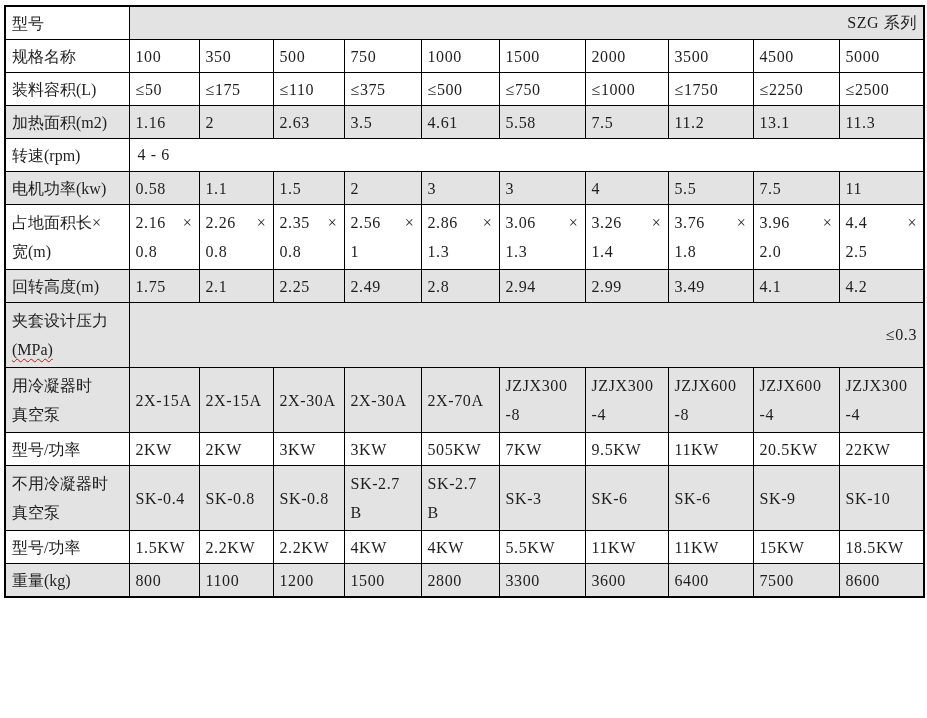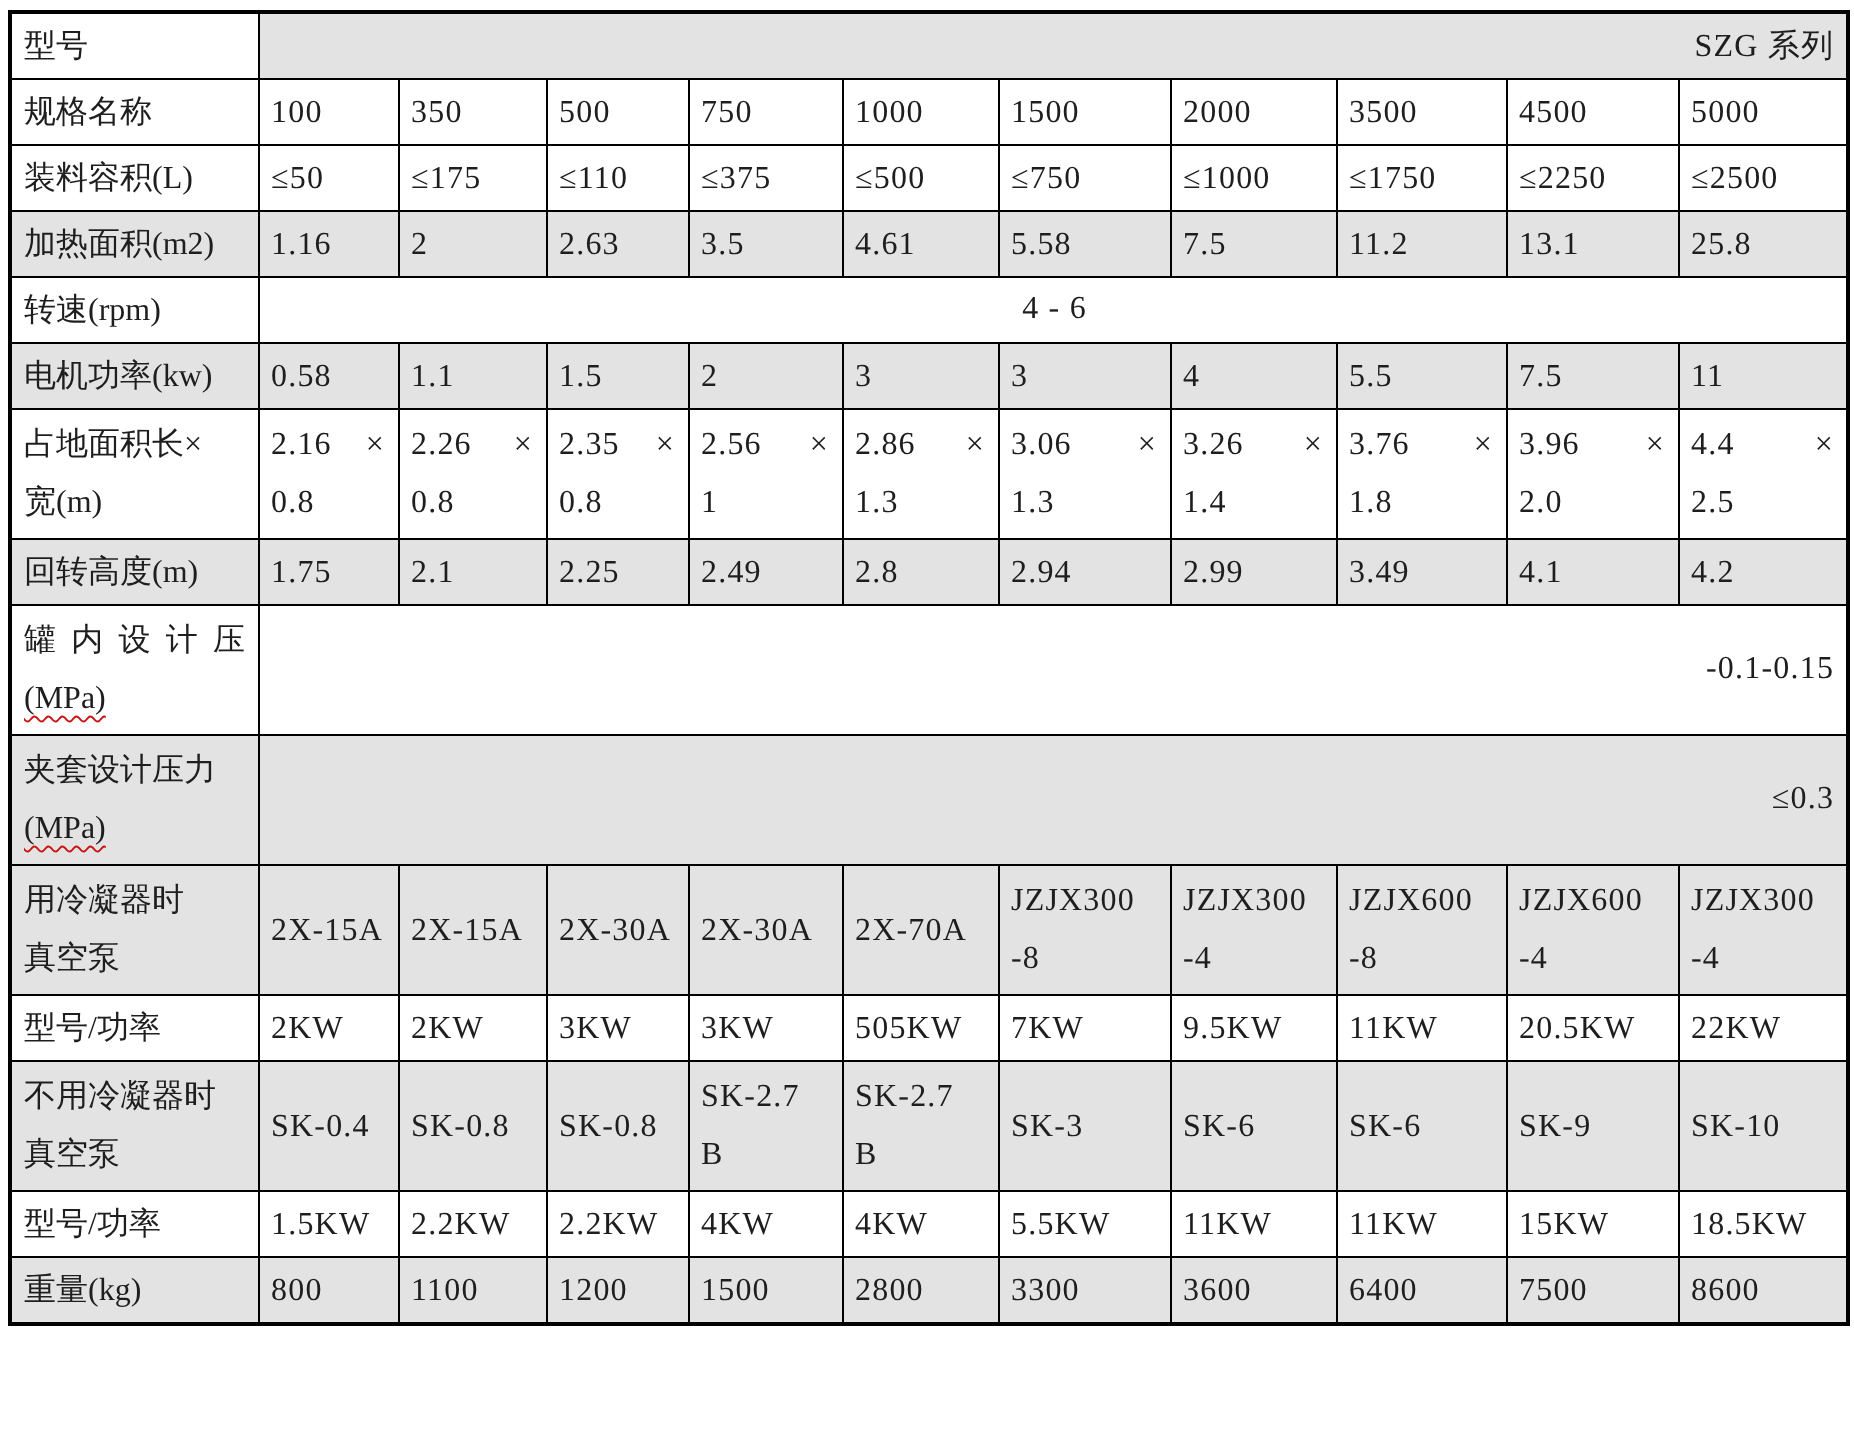--- a/index.html
+++ b/index.html
@@ -29,21 +29,21 @@
   .lab-line.just { text-align:justify; text-align-last:justify; }
   .value-cell {
     white-space:pre-line;
     letter-spacing:0.6px;
     line-height:29px;
     text-align:left;
   }
   .value-cell.jx { text-align:justify; text-align-last:justify; }
   .span-cell { letter-spacing:0.6px; }
   .span-cell.align-center { text-align:right; }
-  .span-cell.align-left { text-align:center; padding-left:8px;border-radius:13px; }
+  .span-cell.align-left { text-align:left; padding-left:8px;border-radius:13px; }
   .sq {
     text-decoration-line:underline;
     text-decoration-style:wavy;
     text-decoration-color:#cc1111;
     text-decoration-thickness:1px;
     text-underline-offset:3px;
   }
 </style>
 </head>
 <body>
@@ -106,21 +106,21 @@
           </td>
           <td class="value-cell">1.16</td>
           <td class="value-cell">2</td>
           <td class="value-cell">2.63</td>
           <td class="value-cell">3.5</td>
           <td class="value-cell">4.61</td>
           <td class="value-cell">5.58</td>
           <td class="value-cell">7.5</td>
           <td class="value-cell">11.2</td>
           <td class="value-cell">13.1</td>
-          <td class="value-cell">25.8</td>
+          <td class="value-cell">11.3</td>
         </tr>
         <tr>
           <td class="label-cell">
             <div class="lab-line">转速(rpm)</div>
           </td>
           <td colspan="10" class="span-cell align-left">4 - 6</td>
         </tr>
         <tr class="shaded">
           <td class="label-cell">
             <div class="lab-line">电机功率(kw)</div>
@@ -170,27 +170,20 @@
           <td class="value-cell">2.1</td>
           <td class="value-cell">2.25</td>
           <td class="value-cell">2.49</td>
           <td class="value-cell">2.8</td>
           <td class="value-cell">2.94</td>
           <td class="value-cell">2.99</td>
           <td class="value-cell">3.49</td>
           <td class="value-cell">4.1</td>
           <td class="value-cell">4.2</td>
         </tr>
-        <tr class="tall">
-          <td class="label-cell">
-            <div class="lab-line just">罐内设计压</div>
-            <div class="lab-line sq">(MPa)</div>
-          </td>
-          <td colspan="10" class="span-cell align-center">-0.1-0.15</td>
-        </tr>
         <tr class="shaded tall">
           <td class="label-cell">
             <div class="lab-line">夹套设计压力</div>
             <div class="lab-line sq">(MPa)</div>
           </td>
           <td colspan="10" class="span-cell align-center">≤0.3</td>
         </tr>
         <tr class="shaded tall">
           <td class="label-cell">
             <div class="lab-line">用冷凝器时</div>

